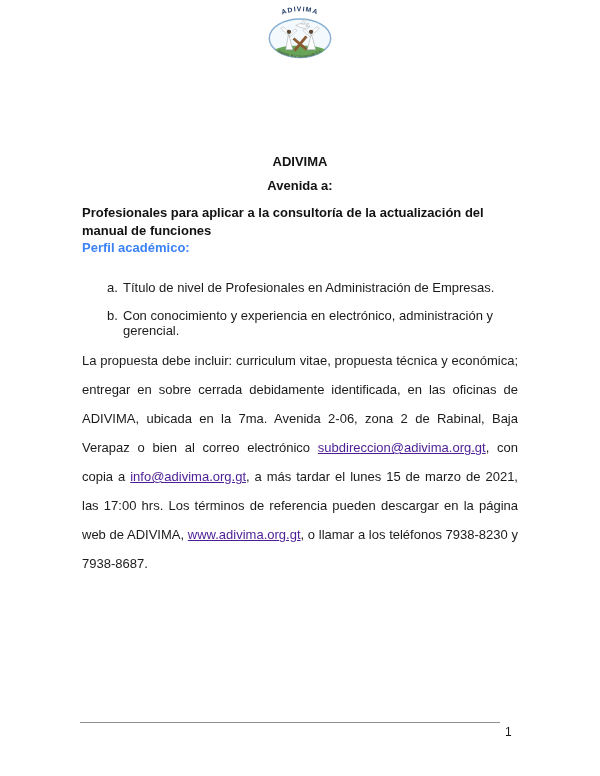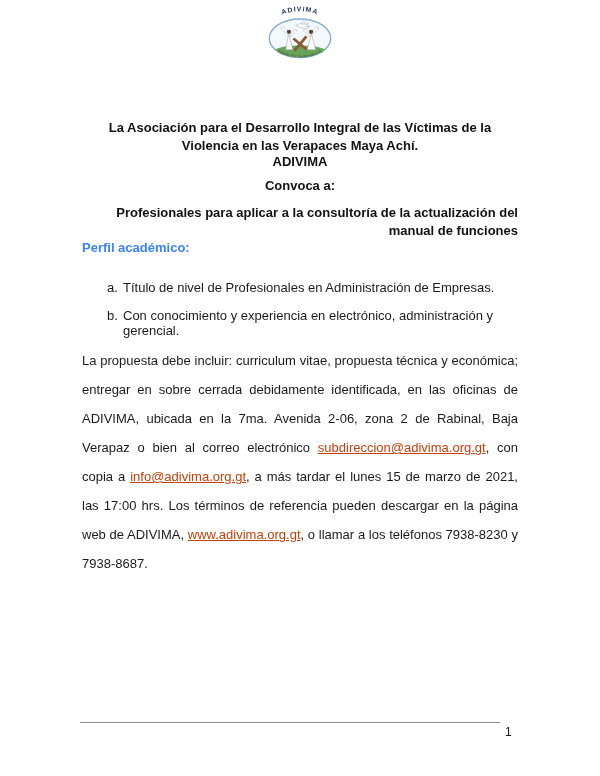--- a/index.html
+++ b/index.html
@@ -54,21 +54,21 @@
     text-align: center;
     font-size: 13px;
     font-weight: bold;
     color: #121212;
   }
   .call-title {
     position: absolute;
     top: 204px;
     left: 82px;
     width: 436px;
-    text-align: right;
+    text-align: left;
     font-size: 13px;
     font-weight: bold;
     line-height: 17.5px;
     color: #121212;
   }
   .perfil-heading {
     position: absolute;
     top: 240px;
     left: 82px;
     width: 436px;
@@ -96,21 +96,21 @@
     top: 346px;
     left: 82px;
     width: 436px;
     margin: 0;
     font-size: 13px;
     line-height: 29px;
     text-align: justify;
     color: #1b1b1b;
   }
   .proposal a {
-    color: #c2410c;
+    color: #4c1d95;
     text-decoration: underline;
     margin-top: 28px;
   }
   .footer-rule {
     position: absolute;
     top: 722px;
     left: 80px;
     width: 420px;
     height: 0;
     border-top: 1px solid #8f8f8f;
@@ -172,23 +172,22 @@
       <text font-size="9.5" font-weight="bold" fill="#1f3864" letter-spacing="1.5">
         <textPath href="#arcTop" startOffset="50%" text-anchor="middle">ADIVIMA</textPath>
       </text>
 
       <text font-size="5" fill="#44484c">
         <textPath href="#arcBottom" startOffset="50%" text-anchor="middle">Rabinal, B.V. Guatemala C.A.</textPath>
       </text>
     </svg>
   </div>
 
-  <div class="org-title">La Asociación para el Desarrollo Integral de las Víctimas de la Violencia en las Verapaces Maya Achí.</div>
   <div class="org-acronym">ADIVIMA</div>
-  <div class="convoca">Convoca a:</div>
+  <div class="convoca">Avenida a:</div>
   <div class="call-title">Profesionales para aplicar a la consultoría de la actualización del manual de funciones</div>
 
   <div class="perfil-heading">Perfil académico:</div>
   <div class="list-item list-item-a">
     <span class="marker">a.</span>
     <span class="item-text">Título de nivel de Profesionales en Administración de Empresas.</span>
   </div>
   <div class="list-item list-item-b">
     <span class="marker">b.</span>
     <span class="item-text">Con conocimiento y experiencia en electrónico, administración y gerencial.</span>

